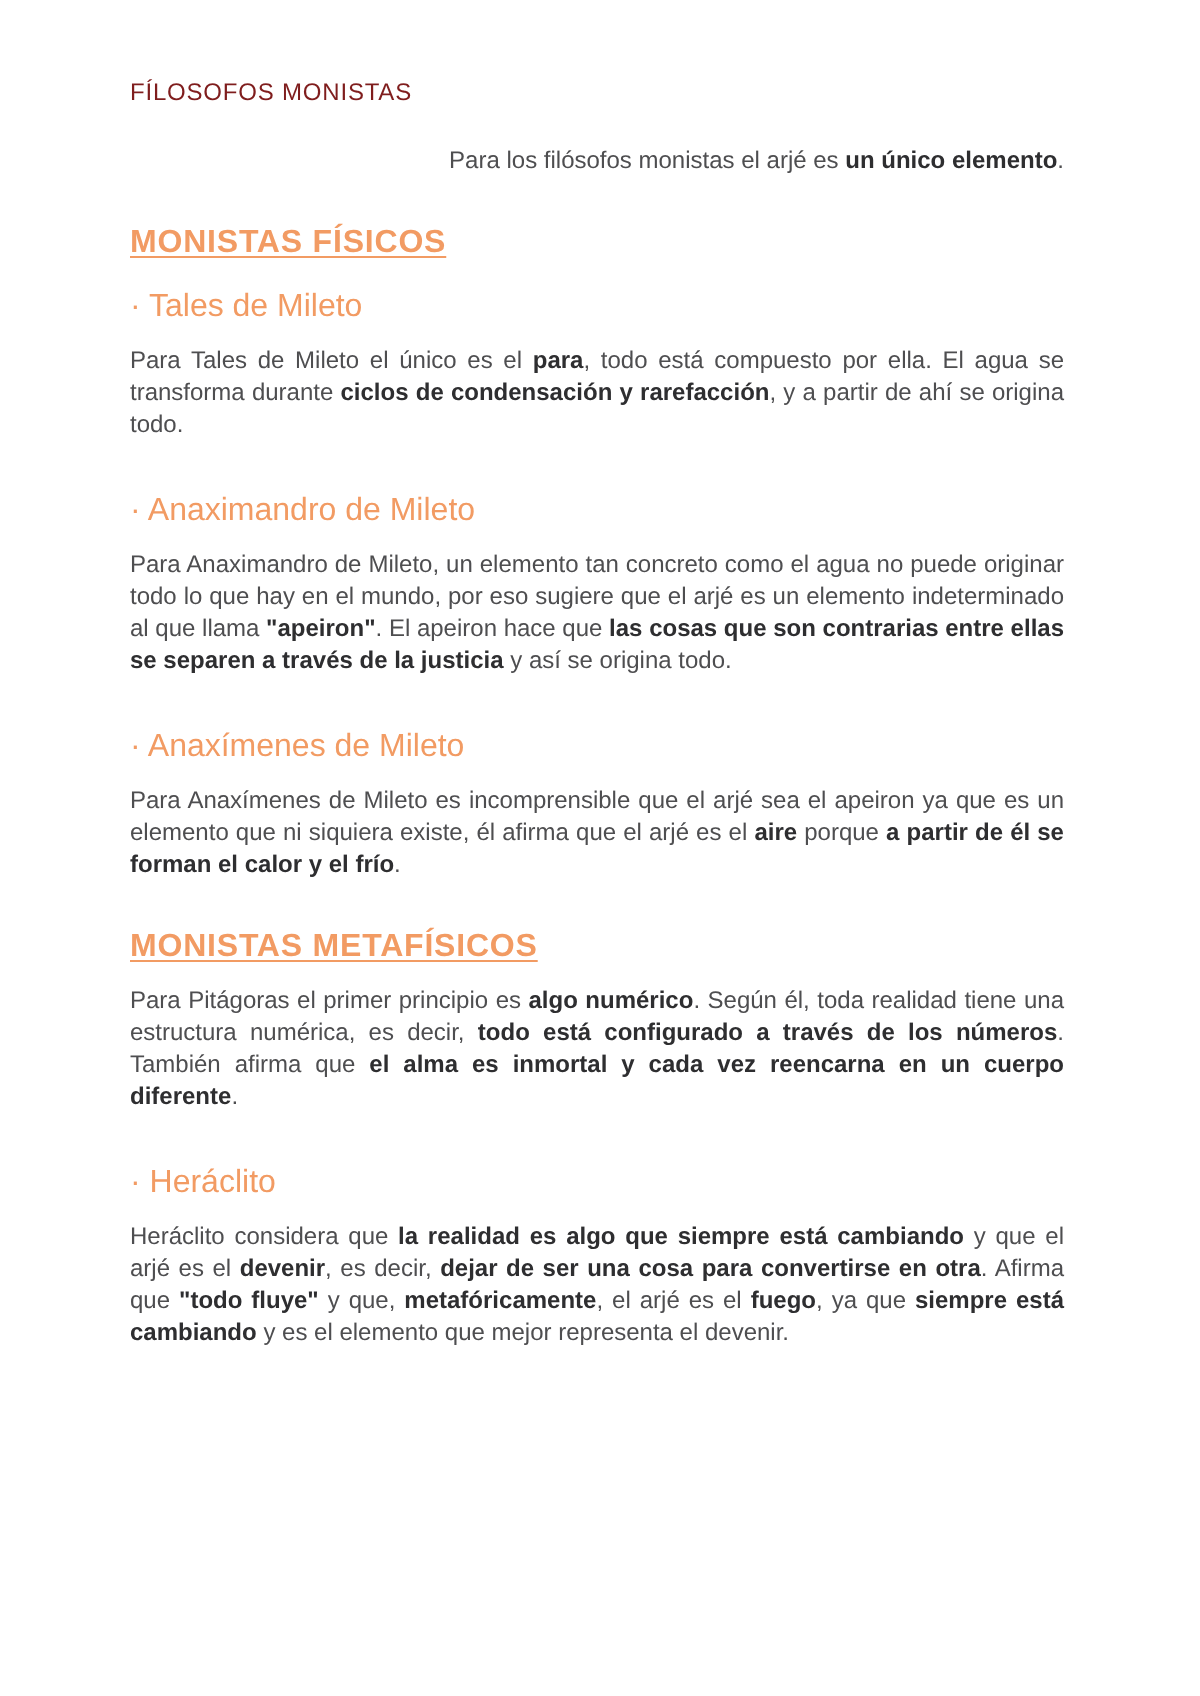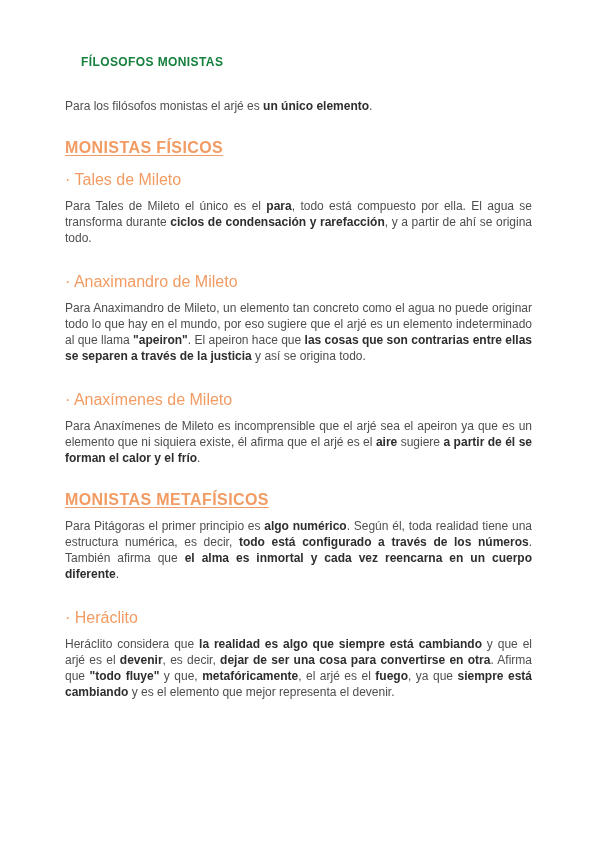--- a/index.html
+++ b/index.html
@@ -14,25 +14,25 @@
     box-sizing: border-box;
     padding: 38px 68px 40px 65px;
     background: #ffffff;
     font-family: "Liberation Sans", sans-serif;
     font-size: 12px;
     line-height: 16px;
     color: #4e4e50;
     overflow: hidden;
   }
   .title {
-    color: #15803d;
+    color: #7f1d1d;
     font-size: 12px;
-    font-weight: bold;
+    font-weight: normal;
     letter-spacing: 0.4px;
-    margin: 16px;
+    margin: 0;
   }
   .section-heading {
     color: #f29b63;
     font-size: 16px;
     font-weight: bold;
     letter-spacing: 0.4px;
     text-decoration: underline;
     text-underline-offset: 2px;
     margin: 26px 0 0 0;
   }
@@ -43,22 +43,22 @@
     margin: 28px 0 0 0;
   }
   .section-heading + .subheading {
     margin-top: 16px;
   }
   .para {
     margin: 10px 0 0 0;
     text-align: justify;
   }
   .para.intro {
-    margin-top: 28px;
-    text-align: left;
+    margin-top: 18px;
+    text-align: right;
   }
   .b {
     font-weight: bold;
     color: #2e2e30;
   }
 </style>
 </head>
 <body>
 
 <div class="page">
@@ -69,21 +69,21 @@
 
   <h2 class="section-heading">MONISTAS FÍSICOS</h2>
 
   <h3 class="subheading">· Tales de Mileto</h3>
   <p class="para"><span>Para Tales de Mileto el único es el </span><span class="b">para</span><span>, todo está compuesto por ella. El agua se transforma durante </span><span class="b">ciclos de condensación y rarefacción</span><span>,  y a partir de ahí se origina todo.</span></p>
 
   <h3 class="subheading">· Anaximandro de Mileto</h3>
   <p class="para"><span>Para Anaximandro de Mileto, un elemento tan concreto como el agua no puede originar todo lo que hay en el mundo, por eso sugiere que el arjé es un elemento indeterminado al que llama </span><span class="b">"apeiron"</span><span>. El apeiron hace que </span><span class="b">las cosas que son contrarias entre ellas se separen a través de la justicia</span><span> y así se origina todo.</span></p>
 
   <h3 class="subheading">· Anaxímenes de Mileto</h3>
-  <p class="para"><span>Para Anaxímenes de Mileto es incomprensible que el arjé sea el apeiron ya que es un elemento que ni siquiera existe, él afirma que el arjé es el </span><span class="b">aire</span><span> sugiere </span><span class="b">a partir de él se forman el calor y el frío</span><span>.</span></p>
+  <p class="para"><span>Para Anaxímenes de Mileto es incomprensible que el arjé sea el apeiron ya que es un elemento que ni siquiera existe, él afirma que el arjé es el </span><span class="b">aire</span><span> porque </span><span class="b">a partir de él se forman el calor y el frío</span><span>.</span></p>
 
   <h2 class="section-heading">MONISTAS METAFÍSICOS</h2>
 
   <p class="para"><span>Para Pitágoras el primer principio es </span><span class="b">algo numérico</span><span>. Según él, toda realidad tiene una estructura numérica, es decir, </span><span class="b">todo está configurado a través de los números</span><span>. También afirma que </span><span class="b">el alma es inmortal y cada vez reencarna en un cuerpo diferente</span><span>.</span></p>
 
   <h3 class="subheading">· Heráclito</h3>
   <p class="para"><span>Heráclito considera que </span><span class="b">la realidad es algo que siempre está cambiando</span><span> y que el arjé es el </span><span class="b">devenir</span><span>, es decir, </span><span class="b">dejar de ser una cosa para convertirse en otra</span><span>. Afirma que </span><span class="b">"todo fluye"</span><span> y que, </span><span class="b">metafóricamente</span><span>, el arjé es el </span><span class="b">fuego</span><span>, ya que </span><span class="b">siempre está cambiando</span><span> y es el elemento que mejor representa el devenir.</span></p>
 
 </div>
 

